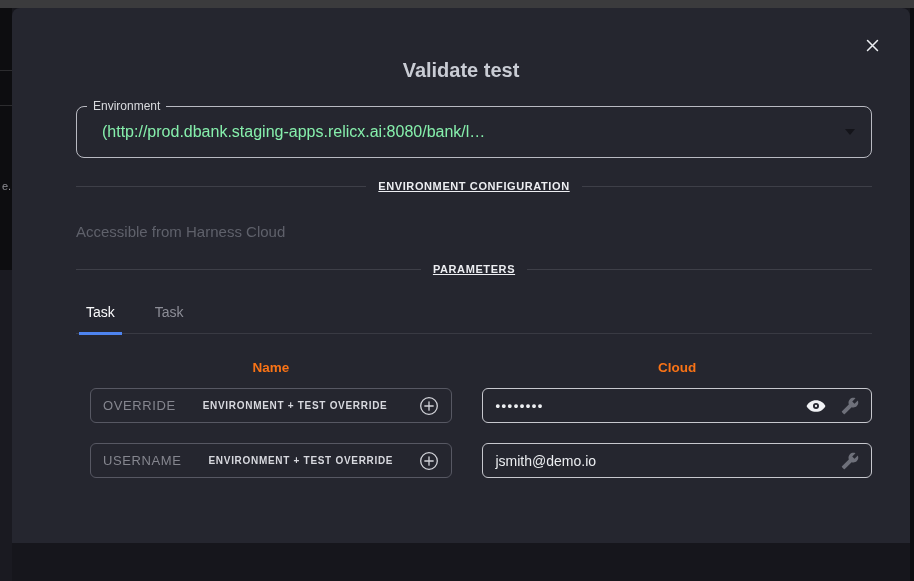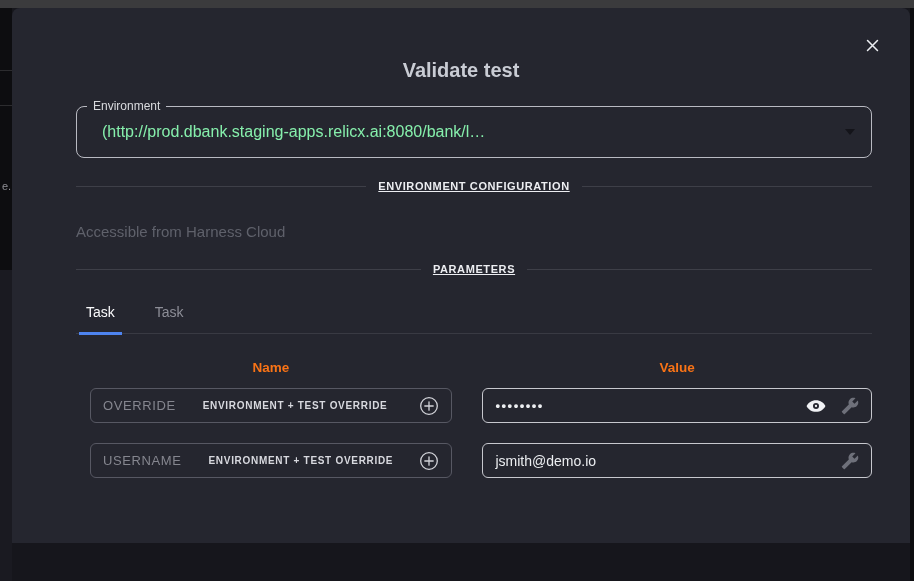--- a/index.html
+++ b/index.html
@@ -148,21 +148,21 @@
     </div>
 
     <div class="tabs">
       <div class="tab active">Task</div>
       <div class="tab">Task</div>
     </div>
 
     <div class="param-header">
       <div class="h-name">Name</div>
       <div class="h-gap"></div>
-      <div class="h-value">Value</div>
+      <div class="h-value">Cloud</div>
     </div>
 
     <div class="param-row">
       <div class="name-box">
         <span class="param-name">OVERRIDE</span>
         <span class="param-badge">ENVIRONMENT + TEST OVERRIDE</span>
         <span class="plus-btn">
           <svg viewBox="0 0 20 20" fill="none">
             <circle cx="10" cy="10" r="8.3" stroke="#d2d3d9" stroke-width="1.3"></circle>
             <path d="M10 5.8v8.4M5.8 10h8.4" stroke="#d2d3d9" stroke-width="1.3" stroke-linecap="round"></path>

